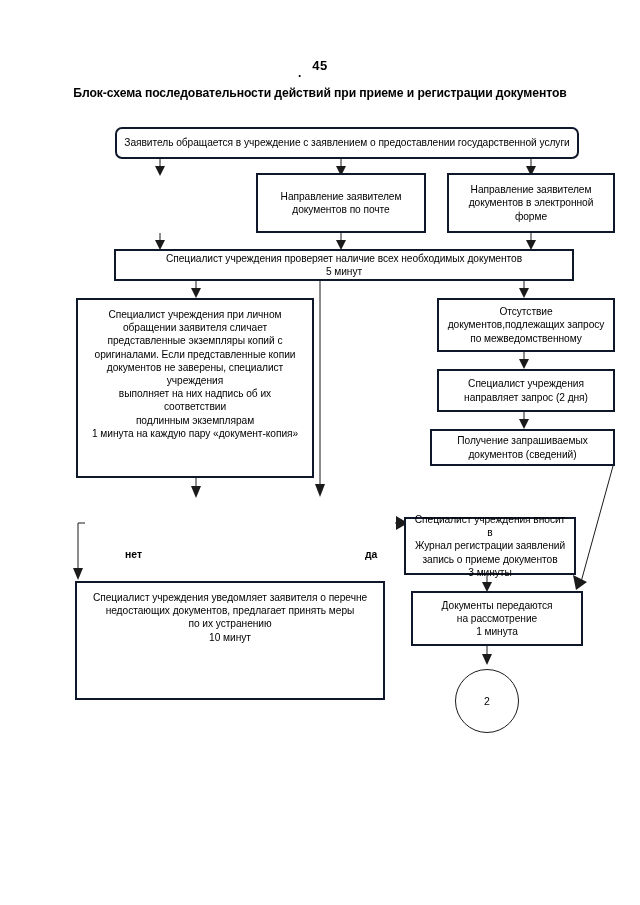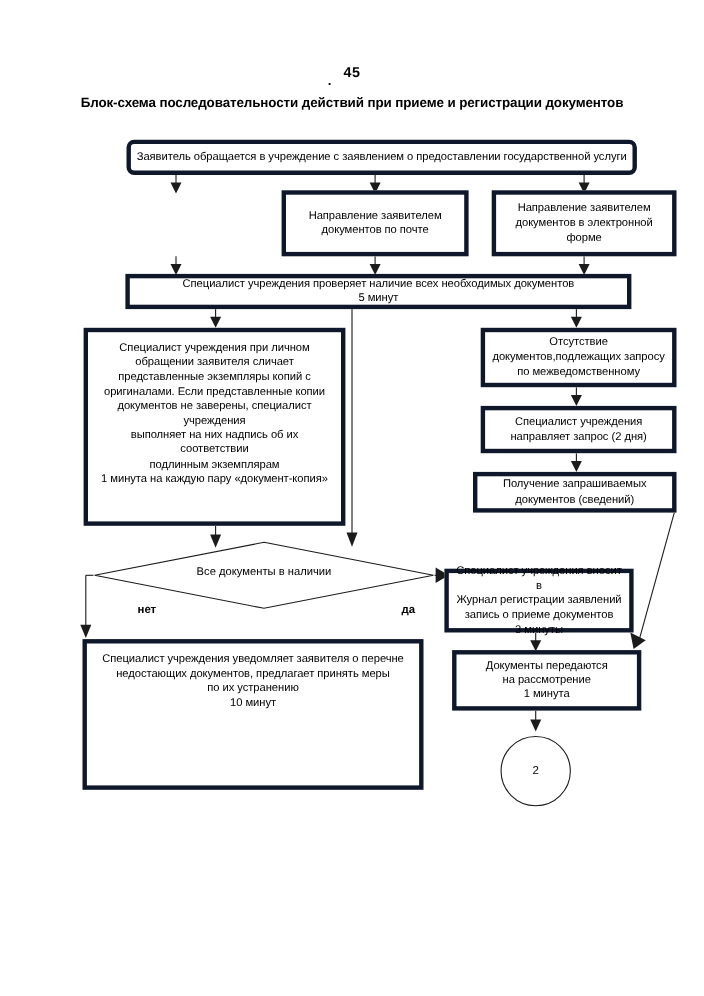--- a/index.html
+++ b/index.html
@@ -45,21 +45,21 @@
     text-align: center;
     font-size: 12.2px;
     font-weight: 700;
     letter-spacing: -0.1px;
   }
 
   
   .node {
     position: absolute;
     box-sizing: border-box;
-    border: 4px solid #0f172a;
+    border: 2px solid #0f172a;
     background: #ffffff;
     display: flex;
     align-items: center;
     justify-content: center;
     text-align: center;
     font-size: 10.2px;
     line-height: 13.2px;
     padding: 3px 5px;
     letter-spacing: -0.05px;
   }
@@ -228,31 +228,25 @@
   <div class="node" style="left:437px; top:369px; width:178px; height:43px;">
     <span class="txt">Специалист учреждения
 направляет запрос (2 дня)</span>
   </div>
 
   <div class="node" style="left:430px; top:429px; width:185px; height:37px;">
     <span class="txt">Получение запрашиваемых
 документов (сведений)</span>
   </div>
 
-  <div class="diamond-wrap" style="left:85px; top:492px; width:310px; height:63px;">
-    <svg width="310" height="63" viewBox="0 0 310 63">
-      <polygon points="155,1 309,31 155,61 1,31" fill="#ffffff" stroke="#1b1b1b" stroke-width="1"></polygon>
-    </svg>
-    <div class="diamond-label" style="top:22px;">Все документы в наличии</div>
-  </div>
 
   <div class="branch-label" style="left:97px; top:549px;">нет</div>
   <div class="branch-label" style="left:337px; top:549px;">да</div>
 
-  <div class="node top-align" style="left:75px; top:581px; width:310px; height:137px;">
+  <div class="node top-align" style="left:75px; top:581px; width:310px; height:119px;">
     <span class="txt">Специалист учреждения уведомляет заявителя о перечне
 недостающих документов, предлагает принять меры
 по их устранению
 10 минут</span>
   </div>
 
   <div class="node" style="left:404px; top:517px; width:172px; height:58px;">
     <span class="txt">Специалист учреждения вносит в
 Журнал регистрации заявлений
 запись о приеме документов

